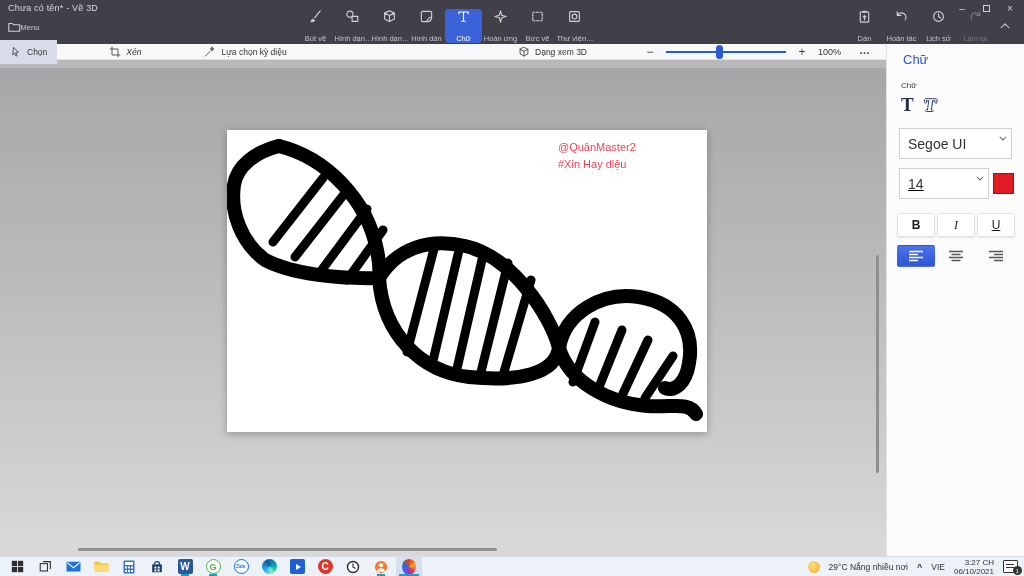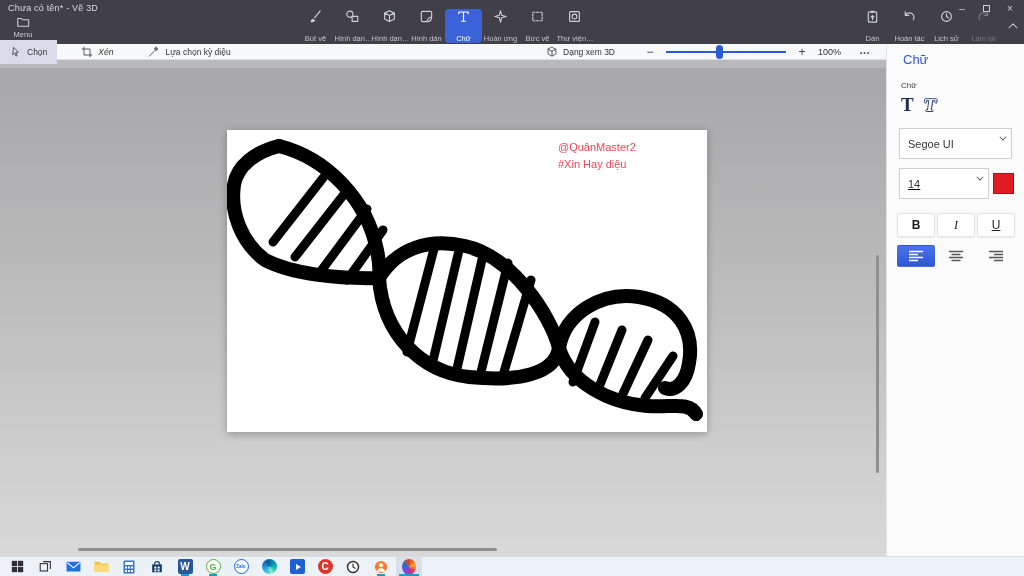--- a/index.html
+++ b/index.html
@@ -5,36 +5,36 @@
   * { margin:0; padding:0; box-sizing:border-box; }
   html,body { width:1024px; height:576px; overflow:hidden; font-family:"Liberation Sans","DejaVu Sans",sans-serif; }
   .app { position:relative; width:1024px; height:576px; background:#b9b9bb; overflow:hidden; }
 
   
   .titlebar { position:absolute; left:0; top:0; width:1024px; height:44px; background:#414049; }
   .title { position:absolute; left:8px; top:3px; font-size:9px; color:#d9d9de; letter-spacing:.2px; }
   .win-controls { position:absolute; right:2px; top:0; display:flex; }
   .wc { width:24px; height:16px; display:flex; align-items:center; justify-content:center; color:#cfcfd4; font-size:10px; cursor:default; }
   .maxbox { width:7px; height:7px; border:1px solid #cfcfd4; display:block; }
-  .menu-btn { position:absolute; left:6px; top:11px; width:34px; height:31px; display:flex; flex-direction:column; align-items:center; justify-content:center; color:#c9c9cf; }
+  .menu-btn { position:absolute; left:6px; top:11px; width:34px; height:31px; display:flex; flex-direction:row; align-items:center; justify-content:center; color:#c9c9cf; }
   .menu-btn span { font-size:7.5px; margin-top:2px; }
   .tools { position:absolute; left:297px; top:9px; display:flex; }
-  .rtools { position:absolute; right:0; top:9px; display:flex; }
+  .rtools { position:absolute; right:8px; top:9px; display:flex; }
   .tool { width:37px; height:34px; display:flex; flex-direction:column; align-items:center; justify-content:center; border-radius:4px; color:#c4c4cb; }
   .tool .tl { font-size:7.5px; line-height:9px; margin-top:10px; max-width:36px; white-space:nowrap; overflow:hidden; }
   .tool.sel { background:#3b62d9; color:#fff; }
   .tool.sel svg * { stroke:#fff; }
   .tool.dis { opacity:.4; }
   .tool svg { display:block; }
   .tico { stroke:#cfd0d6; fill:none; stroke-width:1.2; stroke-linecap:round; stroke-linejoin:round; }
   .tico-fill { fill:#cfd0d6; stroke:none; }
   .collapse { width:22px; }
 
   
-  .ribbon { position:absolute; left:0; top:44px; width:886px; height:16px; background:#f7f8f9; border-bottom:1px solid #dddfe2; display:flex; align-items:center; font-size:8.5px; color:#333; }
+  .ribbon { position:absolute; left:0; top:44px; width:886px; height:16px; background:#f7f8f9; border-bottom:1px solid #dddfe2; display:flex; align-items:center; font-size:8.5px; color:#333;gap:28px; }
   .rb { display:flex; align-items:center; gap:5px; height:24px; padding:0 10px; }
   .rb.active { background:#d9dce8; }
   .rico { stroke:#3c3c42; fill:none; stroke-width:1.1; stroke-linecap:round; stroke-linejoin:round; }
   .rspacer { flex:1; }
   .zoomctl { display:flex; align-items:center; gap:9px; padding-right:8px; }
   .zbtn { font-size:12px; color:#444; width:14px; text-align:center; }
   .slider { position:relative; width:120px; height:14px; }
   .slider .track { position:absolute; left:0; right:0; top:6.5px; height:1.6px; background:#2a5ad4; }
   .slider .thumb { position:absolute; left:50px; top:0; width:7px; height:14px; border-radius:3.5px; background:#2a5ad4; }
   .zpct { font-size:9px; color:#333; width:30px; }
@@ -49,21 +49,21 @@
   .hscroll { position:absolute; left:78px; top:480px; width:419px; height:3px; background:#8f8f8f; border-radius:2px; }
 
   
   .panel { position:absolute; left:886px; top:44px; width:138px; height:512px; background:#fbfbfc; border-left:1px solid #e3e3e5; }
   .p-head { margin:8px 0 0 16px; font-size:13px; color:#2e55d6; }
   .p-sec { margin:14px 0 0 14px; font-size:8px; color:#3a3a3a; }
   .ttype { display:flex; gap:10px; margin:4px 0 0 14px; align-items:flex-end; }
   .t2d { font-family:"Liberation Serif","DejaVu Serif",serif; font-weight:bold; font-size:19px; color:#1e2c4e; }
   .t3d { font-family:"Liberation Serif","DejaVu Serif",serif; font-weight:bold; font-size:18px; color:#fff; transform:skewX(-8deg);
          text-shadow:-1px 0 #2e4472,1px 0 #2e4472,0 -1px #2e4472,0 1px #2e4472,1px 1px 0 #2e4472; }
-  .dd { position:relative; margin-left:12px; background:#fff; border:1px solid #cfcfd2; height:31px; display:flex; align-items:center; padding:12px 8px; font-size:11px; color:#333; }
+  .dd { position:relative; margin-left:12px; background:#fff; border:1px solid #cfcfd2; height:31px; display:flex; align-items:center; padding:12px 8px; font-size:14px; color:#333; }
   .dd-font { margin-top:12px; width:113px; }
   .sizerow { display:flex; margin-top:9px; align-items:center;text-decoration:underline; }
   .dd-size { width:90px; }
   .chev { position:absolute; right:7px; top:7px; width:5px; height:5px; border-right:1.2px solid #555; border-bottom:1.2px solid #555; transform:rotate(45deg) translateY(-2px); }
   .swatch { width:21px; height:21px; margin-left:4px; background:#e01b24; border:1px solid #a31319; }
   .biu, .aligns { display:flex; gap:2px; margin:0 0 0 10px; }
   .biu { margin-top:14px; }
   .aligns { margin-top:8px; }
   .pbtn { width:38px; height:24px; background:#fff; border:1px solid #e2e2e4; box-shadow:0 1px 2px rgba(0,0,0,.07); border-radius:2px; display:flex; align-items:center; justify-content:center; font-size:12px; color:#1c1c1c; }
   .pbtn.it { font-family:"Liberation Serif","DejaVu Serif",serif; font-style:italic; }
@@ -423,14 +423,28 @@
             <circle cx="8" cy="8" r="7" fill="#f87a2c"></circle>
             <circle cx="8" cy="6" r="2.4" fill="#fff"></circle>
             <path d="M3.5,13.5 a4.5,4.2 0 0 1 9,0 z" fill="#fff"></path>
           </svg>
       </span>
       <span class="tbi run active">
         <span class="p3d"></span>
       </span>
     </div>
 
+    <div class="tray">
+      <span class="sun"></span>
+      <span class="wtxt">29°C Nắng nhiều nơi</span>
+      <span class="carat">^</span>
+      <span class="lang">VIE</span>
+      <span class="clockblk">
+        <div>3:27 CH</div>
+        <div>06/10/2021</div>
+      </span>
+      <span class="notif">
+        <i></i>
+        <span class="badge">1</span>
+      </span>
+    </div>
   </footer>
 </div>
 
 </body></html>

